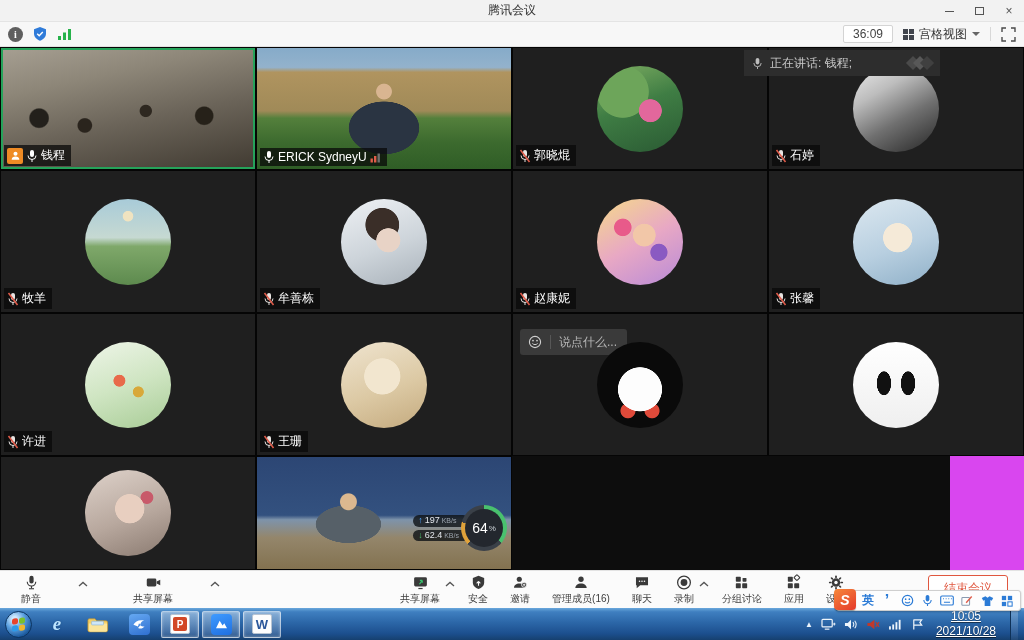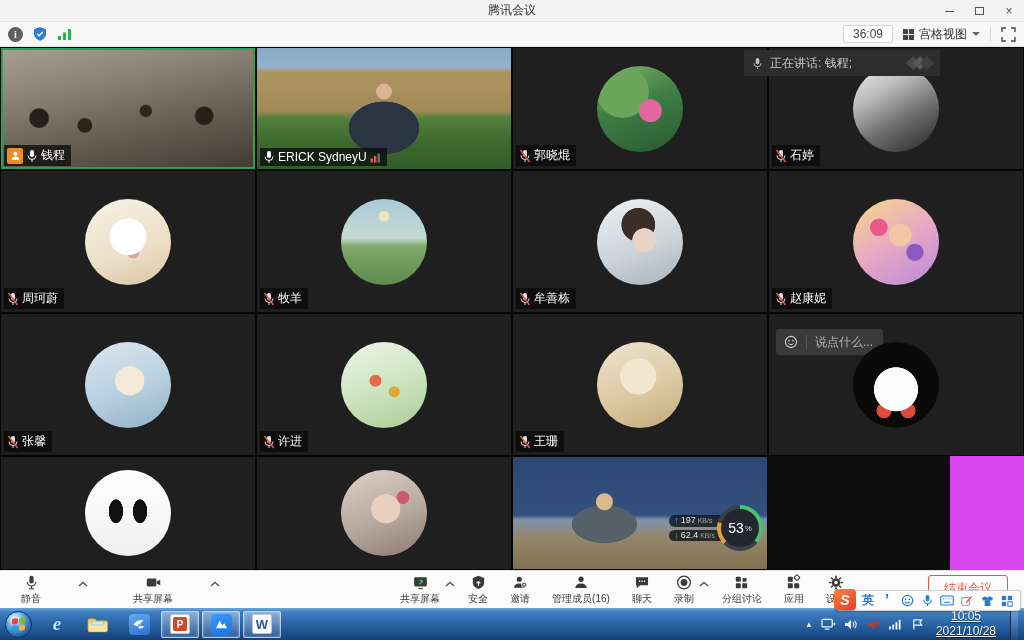--- a/index.html
+++ b/index.html
@@ -248,32 +248,20 @@
           <svg width="12" height="14" viewBox="0 0 12 14">
             <rect x="4" y="1" width="4" height="7" rx="2" fill="#e8e4e2"></rect>
             <path d="M2 6.5a4 4 0 0 0 8 0" stroke="#e8e4e2" fill="none"></path>
             <line x1="6" y1="10.5" x2="6" y2="13" stroke="#e8e4e2"></line>
             <line x1="1.5" y1="1" x2="10.5" y2="13" stroke="#e05c4a" stroke-width="1.6"></line>
           </svg>
           <span>石婷</span>
         </div>
       </div>
       <div class="tile">
-        <div class="avatar" style="background: radial-gradient(circle at 50% 44%, rgb(255, 255, 255) 0px, rgb(255, 255, 255) 28%, rgba(0, 0, 0, 0) 29%), radial-gradient(circle at 56% 62%, rgb(216, 168, 160) 0px, rgb(216, 168, 160) 8%, rgba(0, 0, 0, 0) 9%), linear-gradient(160deg, rgb(247, 241, 228) 0%, rgb(236, 223, 200) 60%, rgb(217, 197, 162) 100%);"></div>
-        <div class="nlabel">
-          <svg width="12" height="14" viewBox="0 0 12 14">
-            <rect x="4" y="1" width="4" height="7" rx="2" fill="#e8e4e2"></rect>
-            <path d="M2 6.5a4 4 0 0 0 8 0" stroke="#e8e4e2" fill="none"></path>
-            <line x1="6" y1="10.5" x2="6" y2="13" stroke="#e8e4e2"></line>
-            <line x1="1.5" y1="1" x2="10.5" y2="13" stroke="#e05c4a" stroke-width="1.6"></line>
-          </svg>
-          <span>周珂蔚</span>
-        </div>
-      </div>
-      <div class="tile">
         <div class="avatar" style="background: radial-gradient(circle at 50% 20%, rgb(240, 227, 192) 0px, rgb(240, 227, 192) 6%, rgba(0, 0, 0, 0) 7%), linear-gradient(rgb(168, 203, 216) 0%, rgb(198, 217, 210) 45%, rgb(127, 168, 106) 55%, rgb(93, 138, 78) 100%);"></div>
         <div class="nlabel">
           <svg width="12" height="14" viewBox="0 0 12 14">
             <rect x="4" y="1" width="4" height="7" rx="2" fill="#e8e4e2"></rect>
             <path d="M2 6.5a4 4 0 0 0 8 0" stroke="#e8e4e2" fill="none"></path>
             <line x1="6" y1="10.5" x2="6" y2="13" stroke="#e8e4e2"></line>
             <line x1="1.5" y1="1" x2="10.5" y2="13" stroke="#e05c4a" stroke-width="1.6"></line>
           </svg>
           <span>牧羊</span>
         </div>
@@ -366,21 +354,21 @@
               <span class="unit">KB/s</span>
             </div>
             <div class="rate">
               <span class="arrow-down">↓</span>
               <span>62.4</span>
               <span class="unit">KB/s</span>
             </div>
           </div>
           <div class="ring">
             <div class="ring-inner">
-              <span>53</span>
+              <span>64</span>
               <span class="pct">%</span>
             </div>
           </div>
         </div>
       </div>
     </div>
 
   <div class="toolbar">
     <div class="tb-group-left">
       <div class="tb-item">

